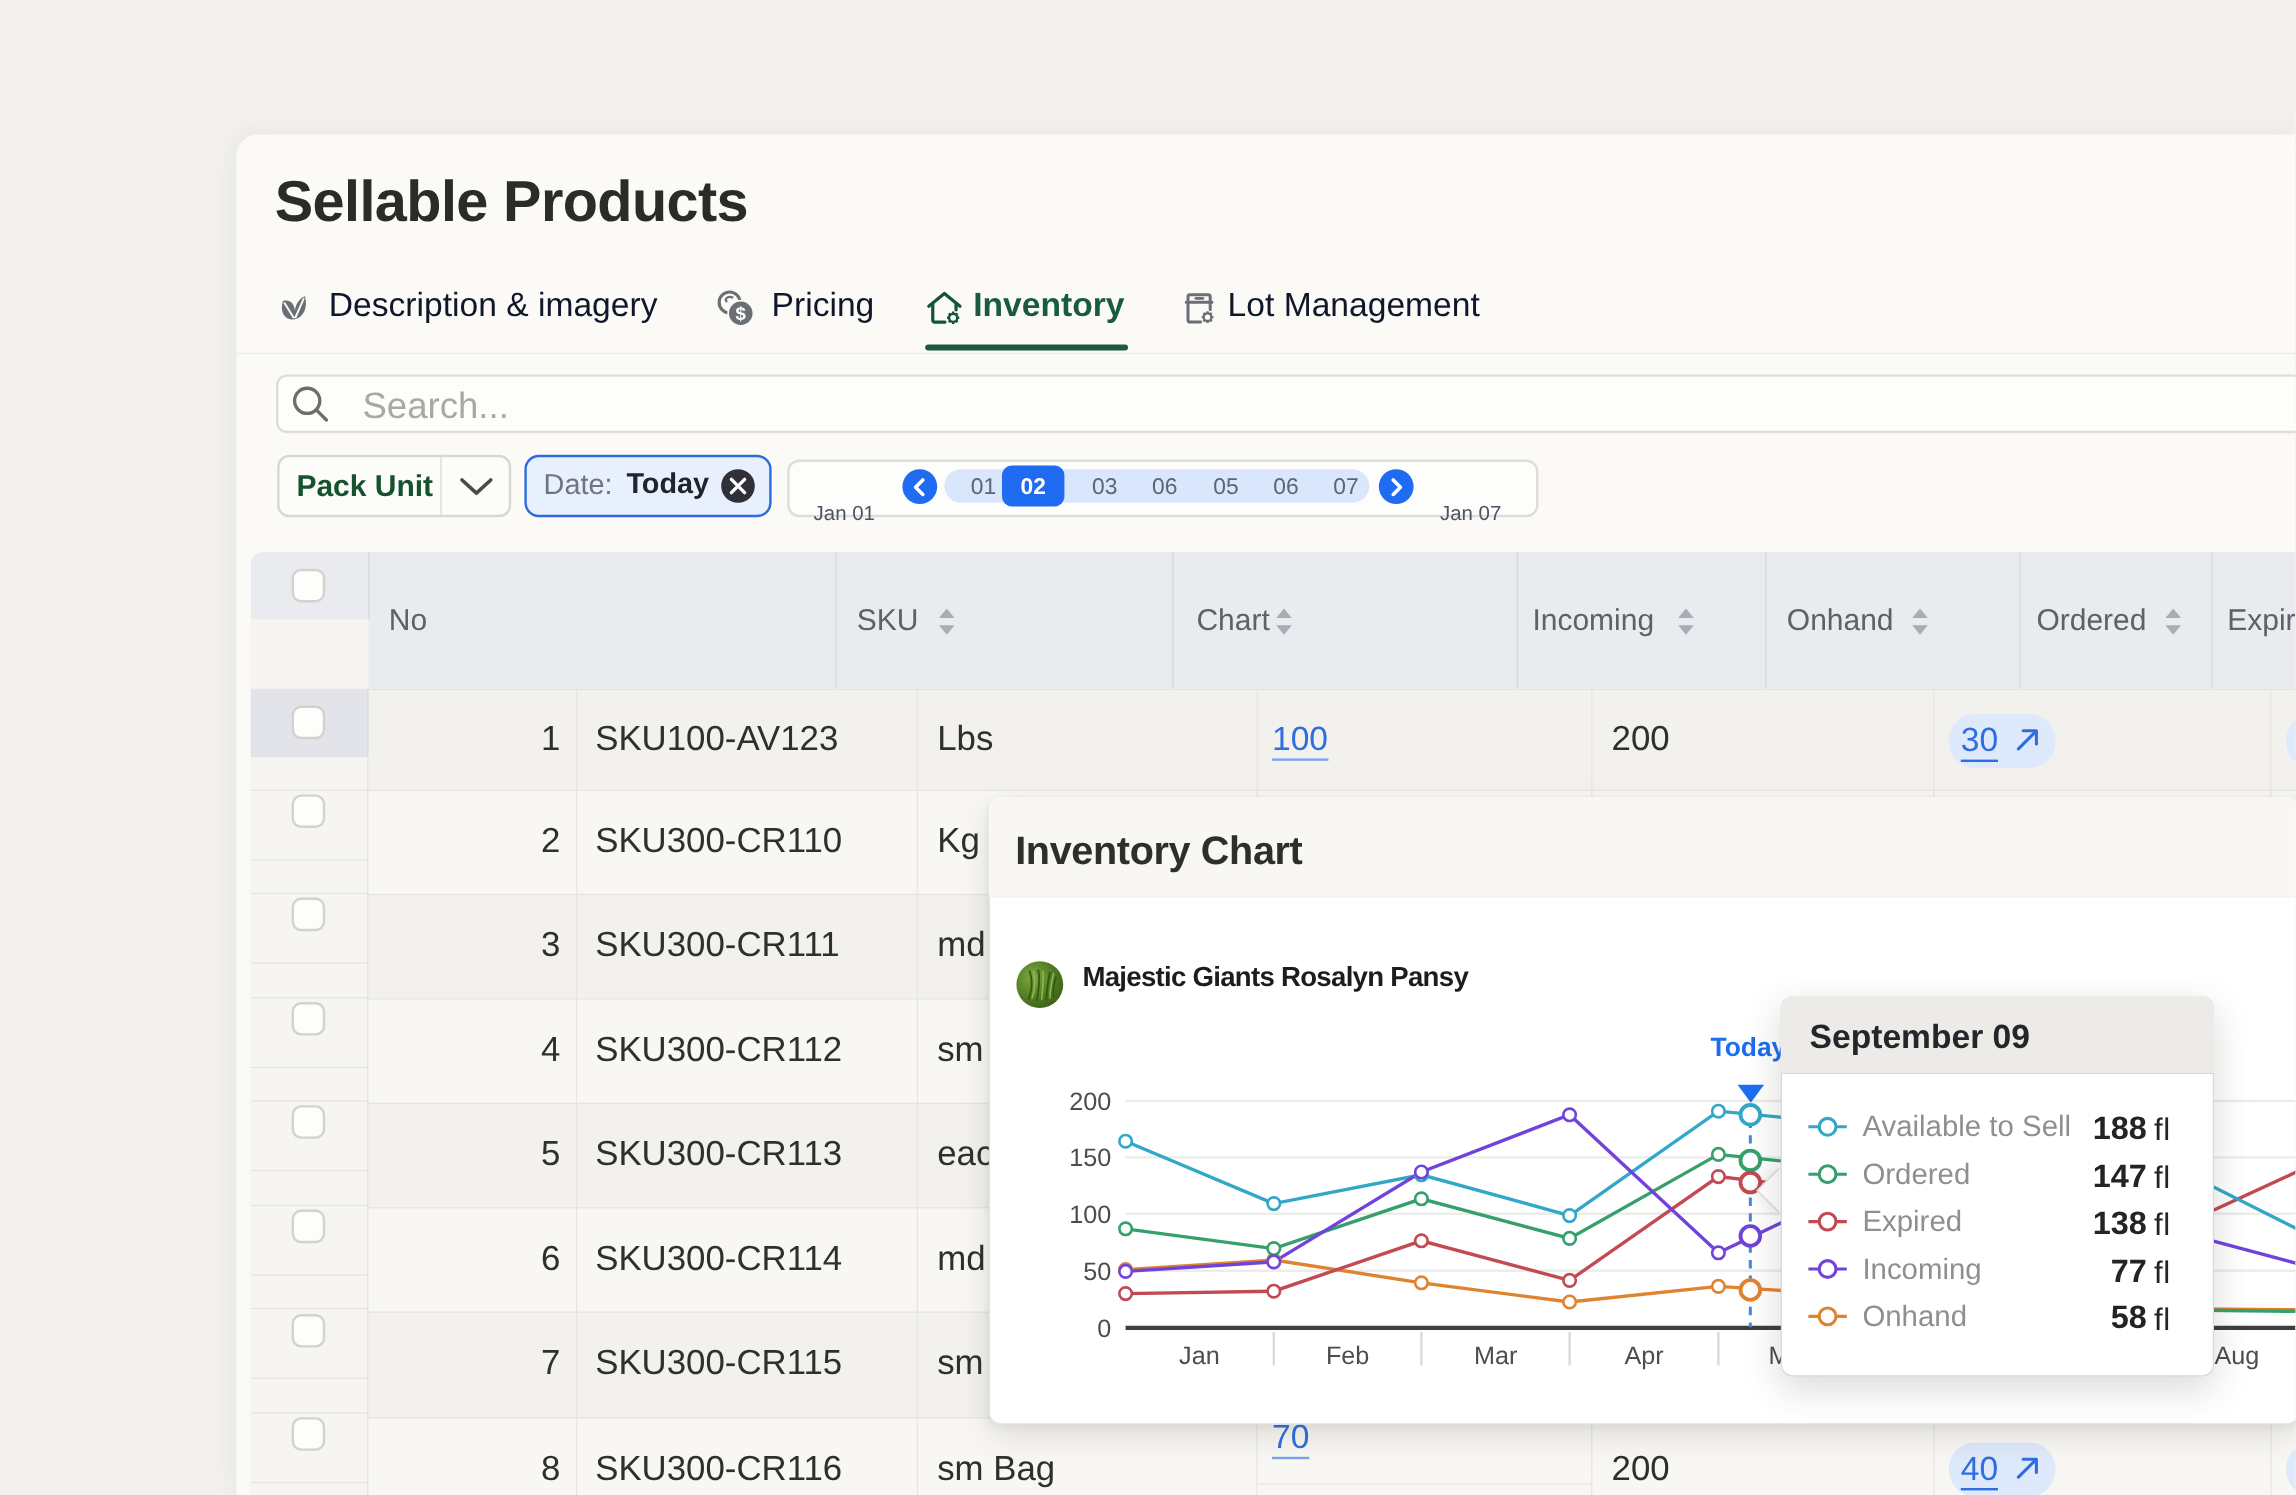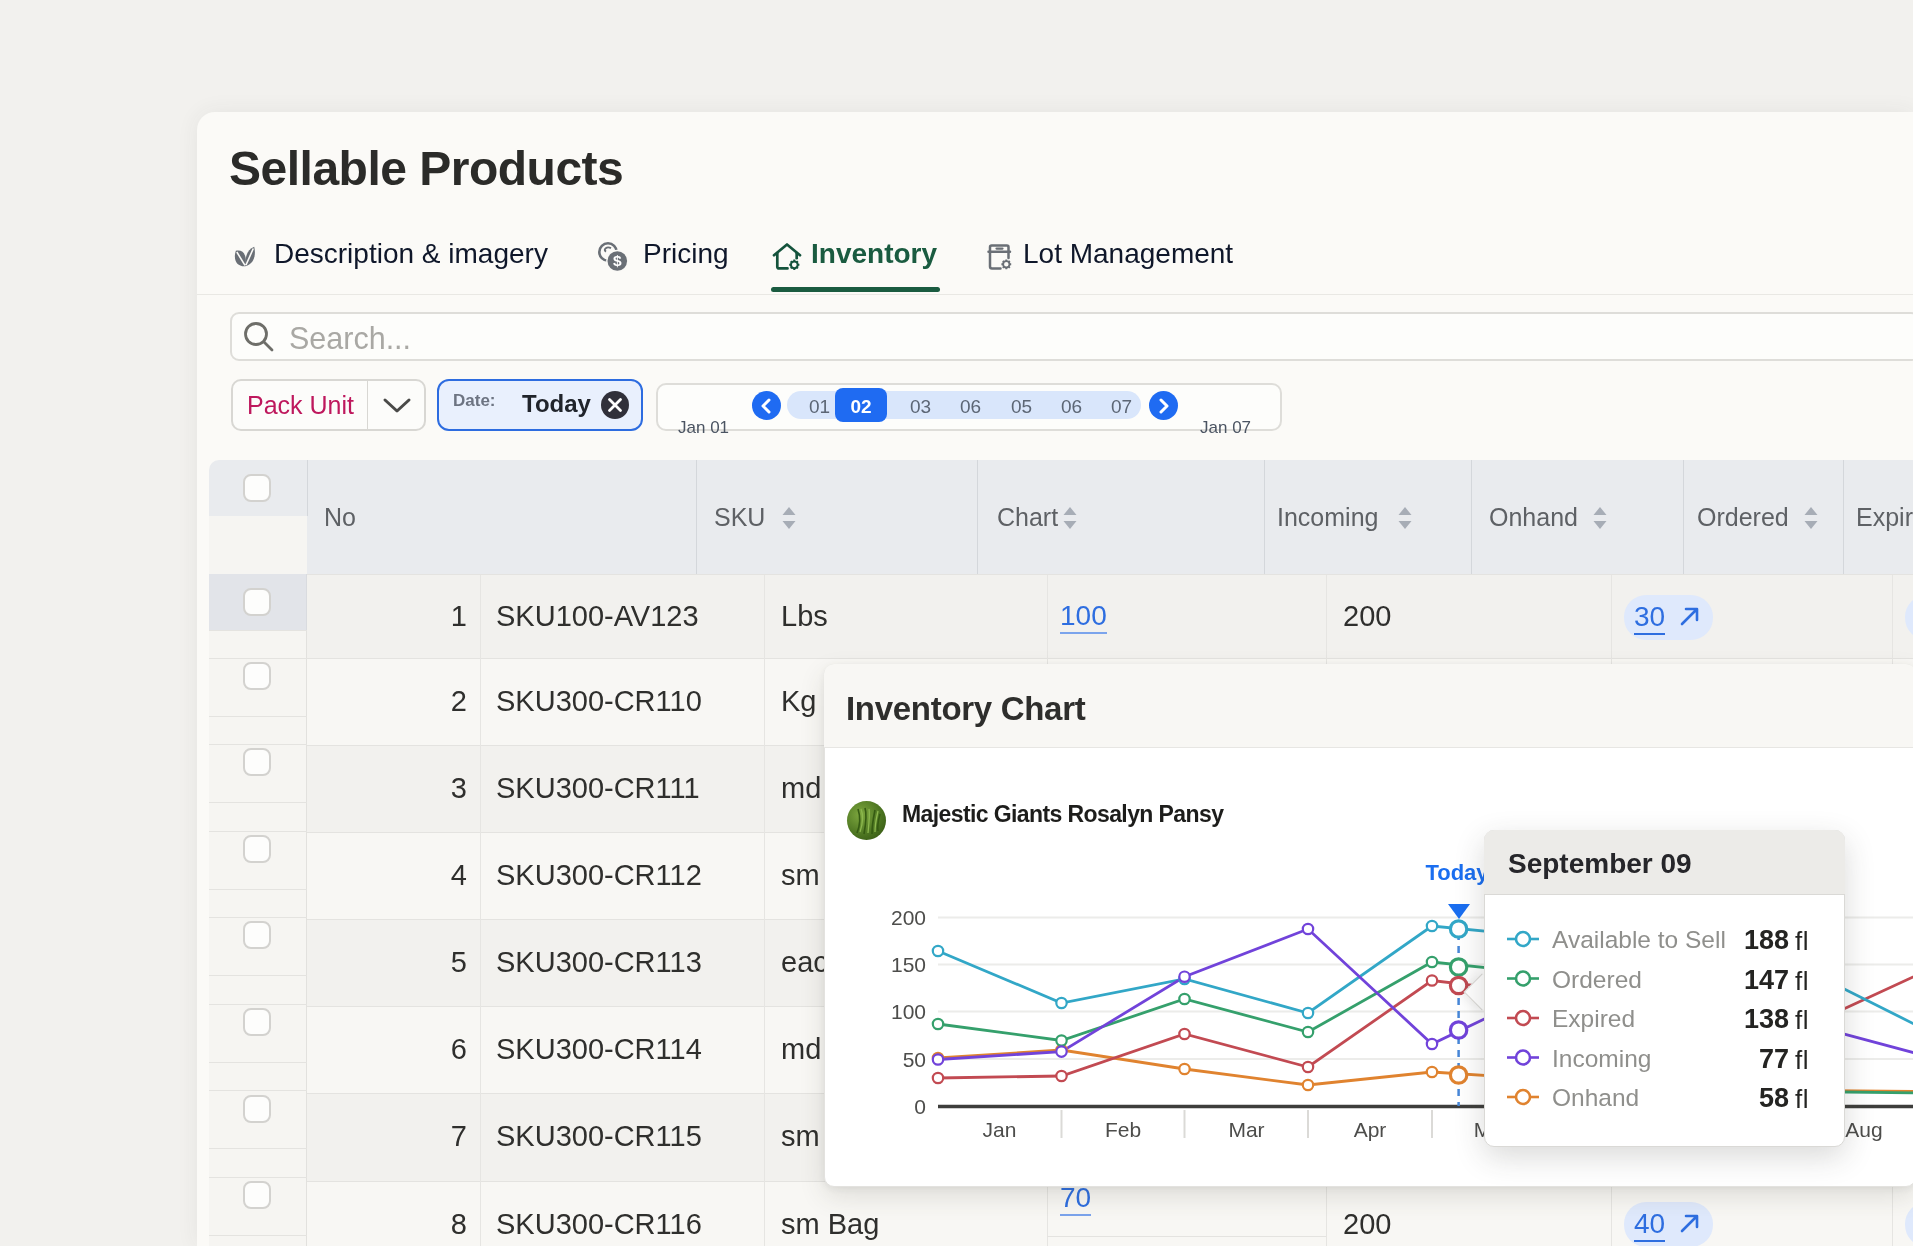--- a/index.html
+++ b/index.html
@@ -11,29 +11,29 @@
   .title { left:229px; top:141px; font-size:48px; font-weight:bold; color:#2b2b29; letter-spacing:-0.5px; }
   
   .tablbl { top:238px; font-size:28px; color:#0f172a; }
   .tablbl.act { color:#1a5b40; font-weight:bold; }
   .tabic { top:241px; }
   .underline { left:771px; top:287px; width:169px; height:5px; background:#1a5b40; border-radius:3px; }
   .tabdiv { left:197px; top:294px; width:1716px; height:1px; background:#e9e8e4; }
   
   .search { left:230px; top:312px; width:1690px; height:49px; background:#fdfdfb;
             border:2px solid #deddd9; border-radius:9px; }
-  .search-ph { left:289px; top:321px; font-size:30.5px; color:#a9a8a4; }
+  .search-ph { left:302px; top:321px; font-size:30.5px; color:#a9a8a4; }
   
   .btn-pack { left:231px; top:379px; width:195px; height:52px; background:#fcfcfa;
               border:2px solid #d8d7d3; border-radius:10px; }
-  .pack-lbl { left:247px; top:391px; font-size:25px; color:#be185d; }
+  .pack-lbl { left:247px; top:391px; font-size:25px; color:#14532d;font-weight:bold; }
   .pack-div { left:367px; top:379px; width:1px; height:52px; background:#d8d7d3; }
   .chip-date { left:437px; top:379px; width:206px; height:52px; background:#e9f0fd;
                border:2.5px solid #2d6ce0; border-radius:12px; }
-  .date-lbl { left:453px; top:391px; font-size:17px; color:#6d7482;font-weight:bold; }
+  .date-lbl { left:453px; top:391px; font-size:24px; color:#6d7482; }
   .date-val { left:522px; top:390px; font-size:24px; font-weight:bold; color:#20242b; }
   .xcirc { left:601px; top:391px; width:28px; height:28px; border-radius:50%; background:#30303a; }
   .pager { left:656px; top:383px; width:626px; height:48px; background:#fdfdfb;
            border:2px solid #deddd9; border-radius:10px; }
   .pager-lbl { font-size:17px; color:#4b5462; top:398px;margin-top:20px; }
   .pcirc { top:391px; width:29px; height:29px; border-radius:50%; background:#1f6bf2; }
   .ptrack { left:787px; top:391px; width:354px; height:28px; background:#d9e6fb; border-radius:14px; }
   .pnum { top:396px; font-size:19px; color:#5c6675; }
   .psel { left:835px; top:388px; width:52px; height:34px; background:#1f6bf2; border-radius:8px; }
   .pselnum { left:835px; top:396px; width:52px; text-align:center; font-size:19px; color:#fff; font-weight:bold; }

